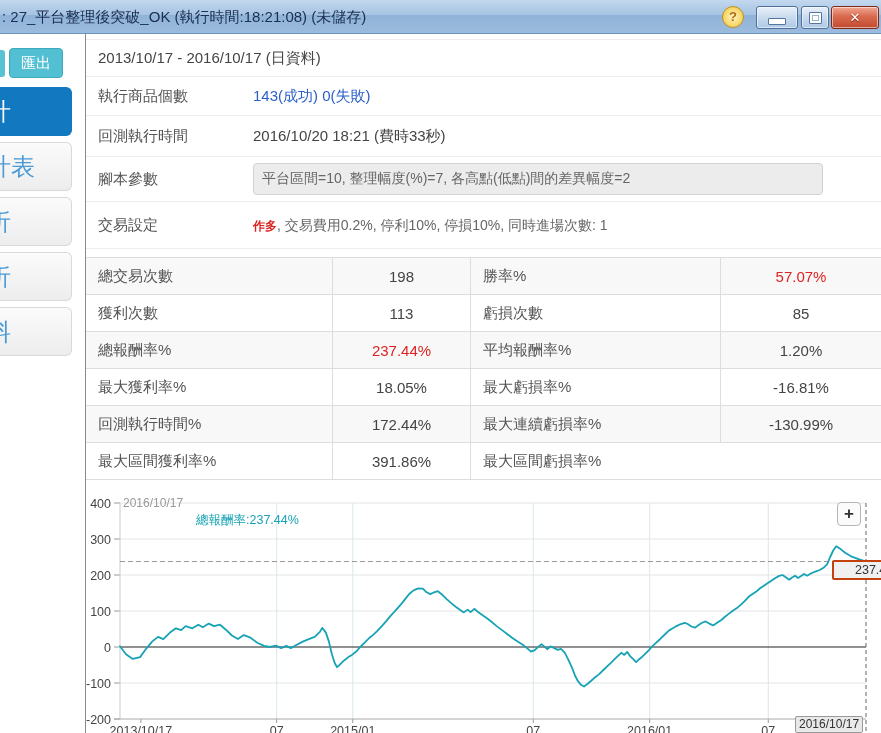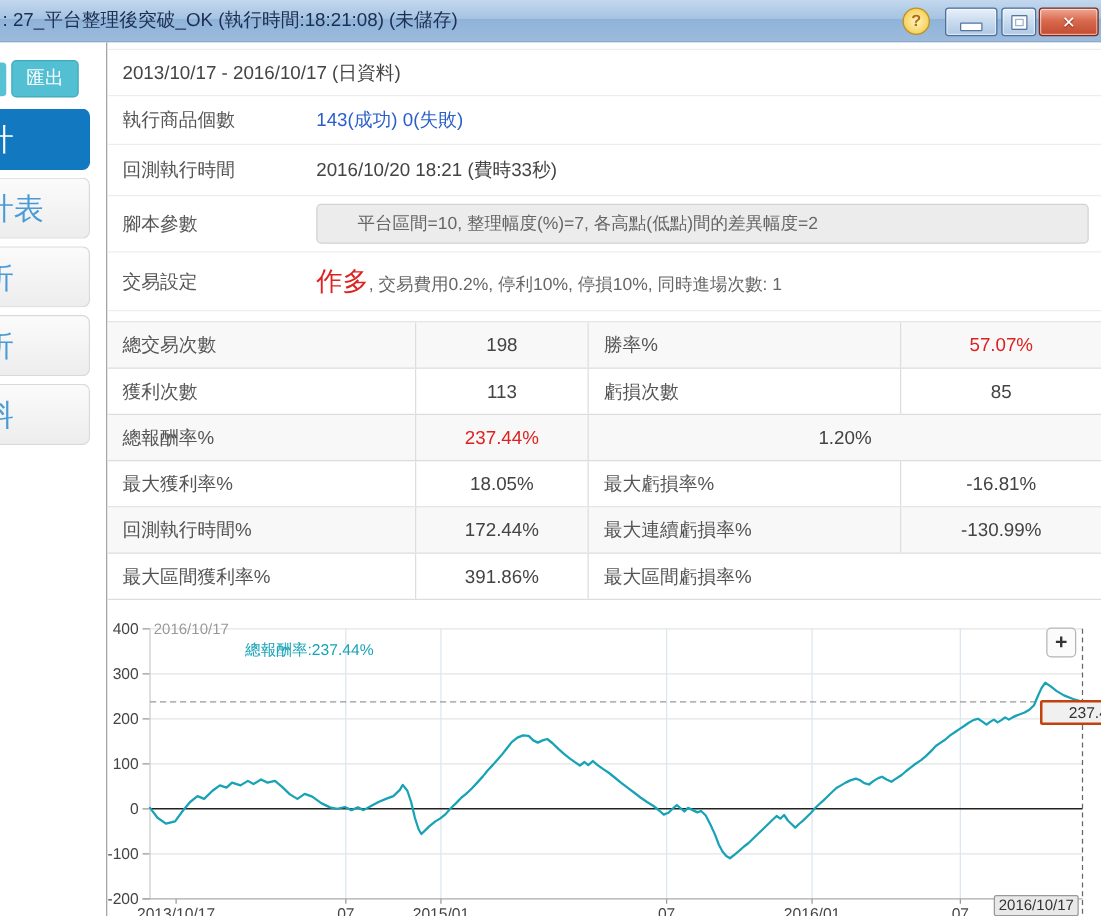--- a/index.html
+++ b/index.html
@@ -35,23 +35,23 @@
     color:#4a9bd5;font-size:24px;}
   .tab span{display:block;margin-left:-13px;white-space:nowrap;}
   .tab.selected{background:var(--accent);border-color:var(--accent);color:#fff;}
   
   .main{position:relative;flex:1;overflow:hidden;background:#fff;}
   .irows{border-top:1px solid #ededed;margin-top:5px;}
   .irow{display:flex;align-items:center;border-bottom:1px solid #ededed;padding-left:12px;}
   .ilabel{width:155px;flex:0 0 155px;font-size:15px;color:#555;}
   .ivalue{font-size:15px;color:#444;}
   .ivalue.blue{color:var(--blue);}
-  .parambox{background:#ececec;border:1px solid #d2d2d2;border-radius:4px;padding:6px 32px;
+  .parambox{background:#ececec;border:1px solid #d2d2d2;border-radius:4px;padding:6px 8px;
     color:#666;font-size:14px;width:552px;}
-  .dir{color:var(--red);font-weight:normal;font-size:21px;}
+  .dir{color:var(--red);font-weight:bold;font-size:12px;}
   .trade-rest{color:#666;font-size:14px;}
   
   .stats{margin-top:8px;border-top:1px solid #ddd;}
   .trow{display:flex;height:37px;box-sizing:border-box;border-bottom:1px solid #ddd;}
   .trow.alt{background:#f8f8f8;}
   .tcell{box-sizing:border-box;display:flex;align-items:center;font-size:15px;border-left:1px solid #ddd;}
   .tcell:first-child{border-left:none;}
   .tlabel{color:#555;padding-left:12px;}
   .tvalue{color:#444;justify-content:center;}
   .c1{width:246px;} .c2{width:138px;} .c3{width:250px;} .c4{flex:1;}
@@ -143,20 +143,21 @@
           </div>
           <div class="trow">
             <div class="tcell tlabel c1">獲利次數</div>
             <div class="tcell tvalue c2">113</div>
             <div class="tcell tlabel c3">虧損次數</div>
             <div class="tcell tvalue c4">85</div>
           </div>
           <div class="trow alt">
             <div class="tcell tlabel c1">總報酬率%</div>
             <div class="tcell tvalue c2 red">237.44%</div>
+            <div class="tcell tlabel c3">平均報酬率%</div>
             <div class="tcell tvalue c4">1.20%</div>
           </div>
           <div class="trow">
             <div class="tcell tlabel c1">最大獲利率%</div>
             <div class="tcell tvalue c2">18.05%</div>
             <div class="tcell tlabel c3">最大虧損率%</div>
             <div class="tcell tvalue c4">-16.81%</div>
           </div>
           <div class="trow alt">
             <div class="tcell tlabel c1">回測執行時間%</div>

